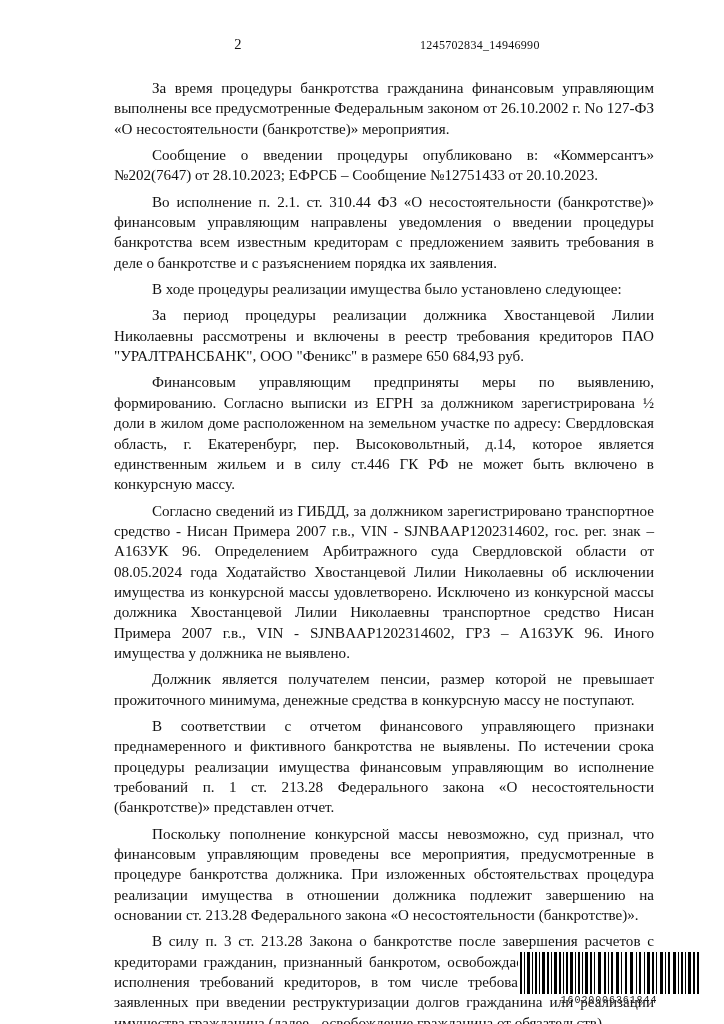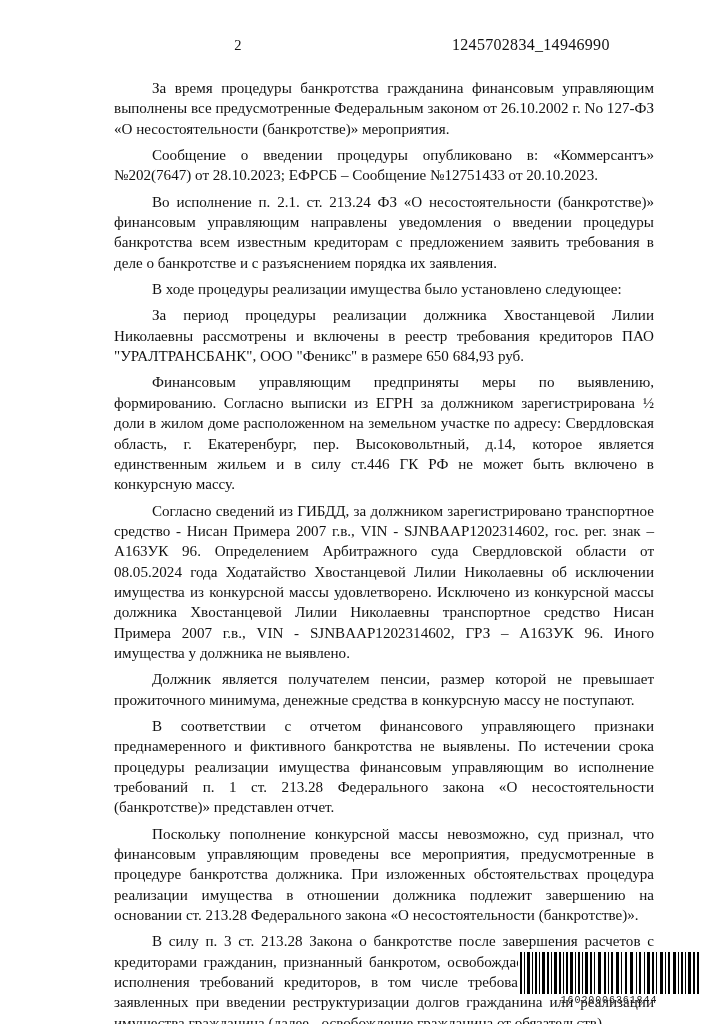--- a/index.html
+++ b/index.html
@@ -25,24 +25,24 @@
     display: flex;
     align-items: baseline;
   }
   .page-number {
     font-size: 14.5px;
     width: 260px;
     text-align: center;
     letter-spacing: 0.2px;
   }
   .doc-id {
-    font-size: 16px;
+    font-size: 12px;
     letter-spacing: 0.3px;
     white-space: nowrap;
-    margin-left: 84px;
+    margin-left: 52px;
   }
   .body-text {
     position: absolute;
     top: 72px;
     left: 108px;
     width: 552px;
     font-size: 15.1px;
     line-height: 20.35px;
     text-align: justify;
     text-justify: inter-word;
@@ -84,21 +84,21 @@
 <div class="page">
 
   <div class="header">
     <div class="page-number">2</div>
     <div class="doc-id">1245702834_14946990</div>
   </div>
 
   <div class="body-text">
       <p>За время процедуры банкротства гражданина финансовым управляющим выполнены все предусмотренные Федеральным законом от 26.10.2002 г. No 127-ФЗ «О несостоятельности (банкротстве)» мероприятия.</p>
       <p>Сообщение о введении процедуры опубликовано в: «Коммерсантъ»  №202(7647) от 28.10.2023; ЕФРСБ – Сообщение №12751433 от 20.10.2023.</p>
-      <p>Во исполнение п. 2.1. ст. 213.24 ФЗ «О несостоятельности (банкротстве)» финансовым управляющим направлены уведомления о введении процедуры банкротства всем известным кредиторам с предложением заявить требования в деле о банкротстве и с разъяснением порядка их заявления.</p>
+      <p>Во исполнение п. 2.1. ст. 310.44 ФЗ «О несостоятельности (банкротстве)» финансовым управляющим направлены уведомления о введении процедуры банкротства всем известным кредиторам с предложением заявить требования в деле о банкротстве и с разъяснением порядка их заявления.</p>
       <p>В ходе процедуры реализации имущества было установлено следующее:</p>
       <p>За период процедуры реализации должника Хвостанцевой Лилии Николаевны рассмотрены и включены в реестр требования кредиторов ПАО "УРАЛТРАНСБАНК", ООО "Феникс" в размере 650 684,93 руб.</p>
       <p>Финансовым управляющим предприняты меры по выявлению, формированию. Согласно выписки из ЕГРН за должником зарегистрирована ½ доли в жилом доме расположенном на земельном участке по адресу: Свердловская область, г. Екатеренбург, пер. Высоковольтный, д.14, которое является единственным жильем и в силу ст.446 ГК РФ не может быть включено в конкурсную массу.</p>
       <p>Согласно сведений из ГИБДД, за должником зарегистрировано транспортное средство - Нисан Примера 2007 г.в., VIN - SJNBAAP1202314602, гос. рег. знак – А163УК 96. Определением Арбитражного суда Свердловской области от 08.05.2024 года Ходатайство Хвостанцевой Лилии Николаевны об исключении имущества из конкурсной массы удовлетворено. Исключено из конкурсной массы должника Хвостанцевой Лилии Николаевны транспортное средство Нисан Примера 2007 г.в., VIN - SJNBAAP1202314602, ГРЗ – А163УК 96. Иного имущества у должника не выявлено.</p>
       <p>Должник является получателем пенсии, размер которой не превышает прожиточного минимума, денежные средства в конкурсную массу не поступают.</p>
       <p>В соответствии с отчетом финансового управляющего признаки преднамеренного и фиктивного банкротства не выявлены. По истечении срока процедуры реализации имущества финансовым управляющим во исполнение требований п. 1 ст. 213.28 Федерального закона «О несостоятельности (банкротстве)» представлен отчет.</p>
       <p>Поскольку пополнение конкурсной массы невозможно, суд признал, что финансовым управляющим проведены все мероприятия, предусмотренные в процедуре банкротства должника. При изложенных обстоятельствах процедура реализации имущества в отношении должника подлежит завершению на основании ст. 213.28 Федерального закона «О несостоятельности (банкротстве)».</p>
       <p>В силу п. 3 ст. 213.28  Закона о банкротстве после завершения расчетов с кредиторами гражданин, признанный банкротом, освобождается от дальнейшего исполнения требований кредиторов, в том числе требований кредиторов, не заявленных при введении реструктуризации долгов гражданина или реализации имущества гражданина (далее - освобождение гражданина от обязательств).</p>
       <p>Освобождение гражданина от обязательств не распространяется на требования кредиторов, предусмотренные пунктами 4 и 5 настоящей статьи, а также на требования, о наличии которых кредиторы не знали и не должны были знать к моменту принятия определения о завершении реализации имущества гражданина.</p>
     </div>

